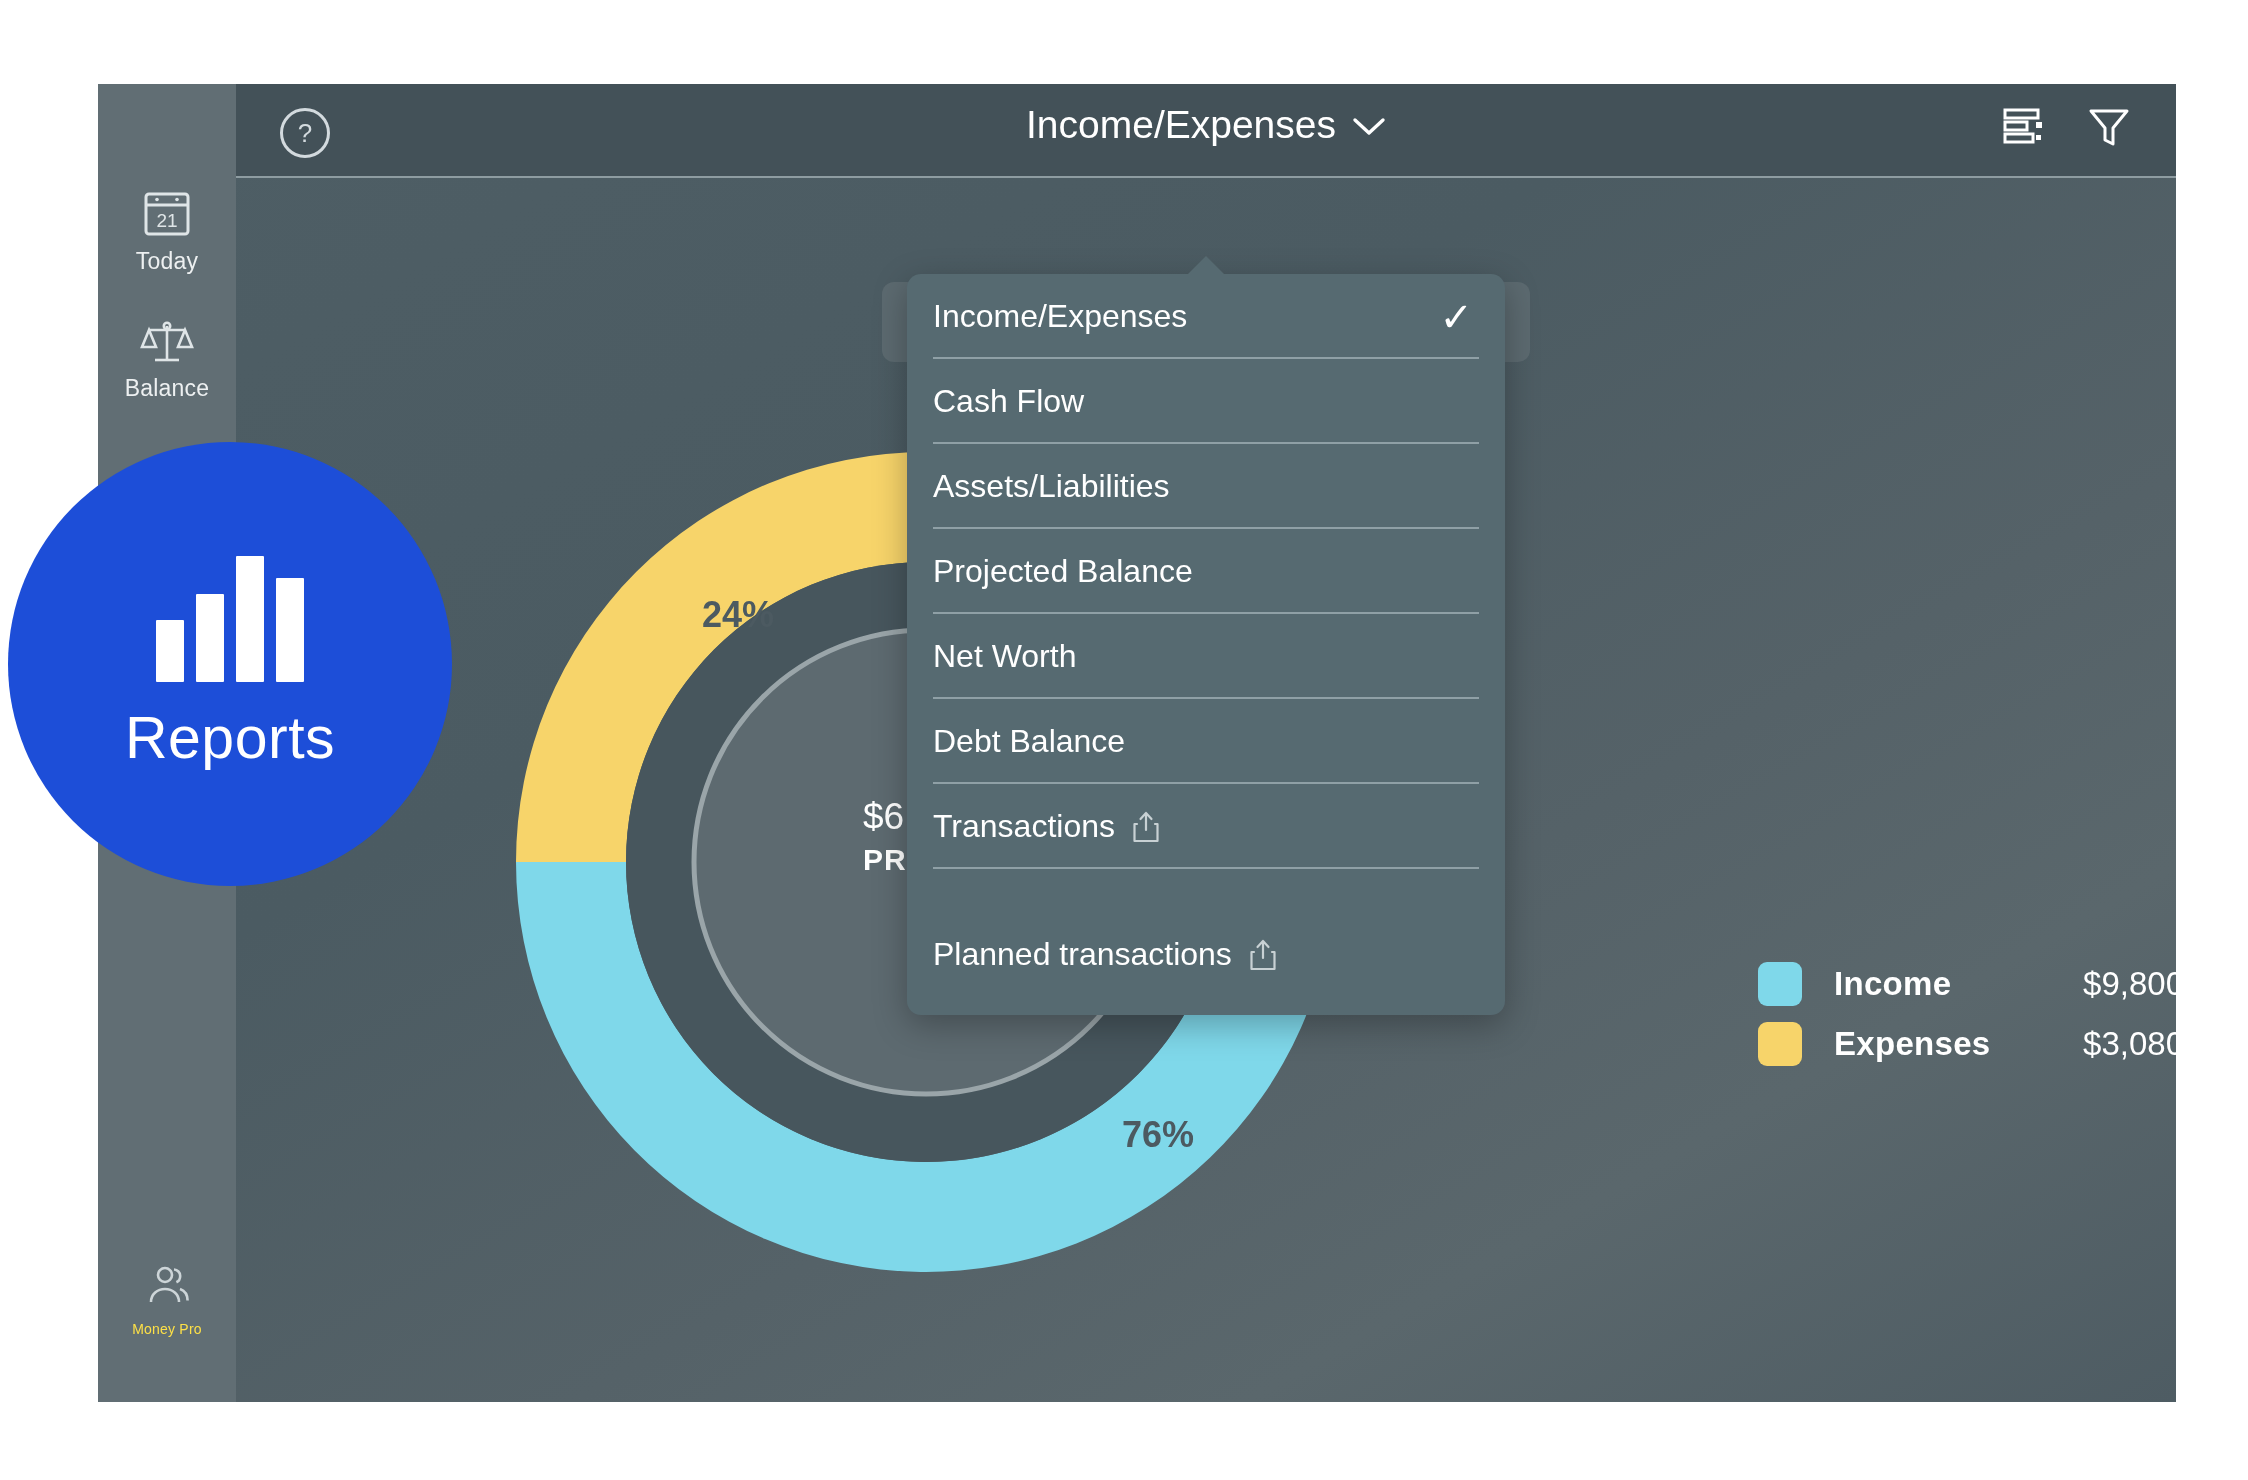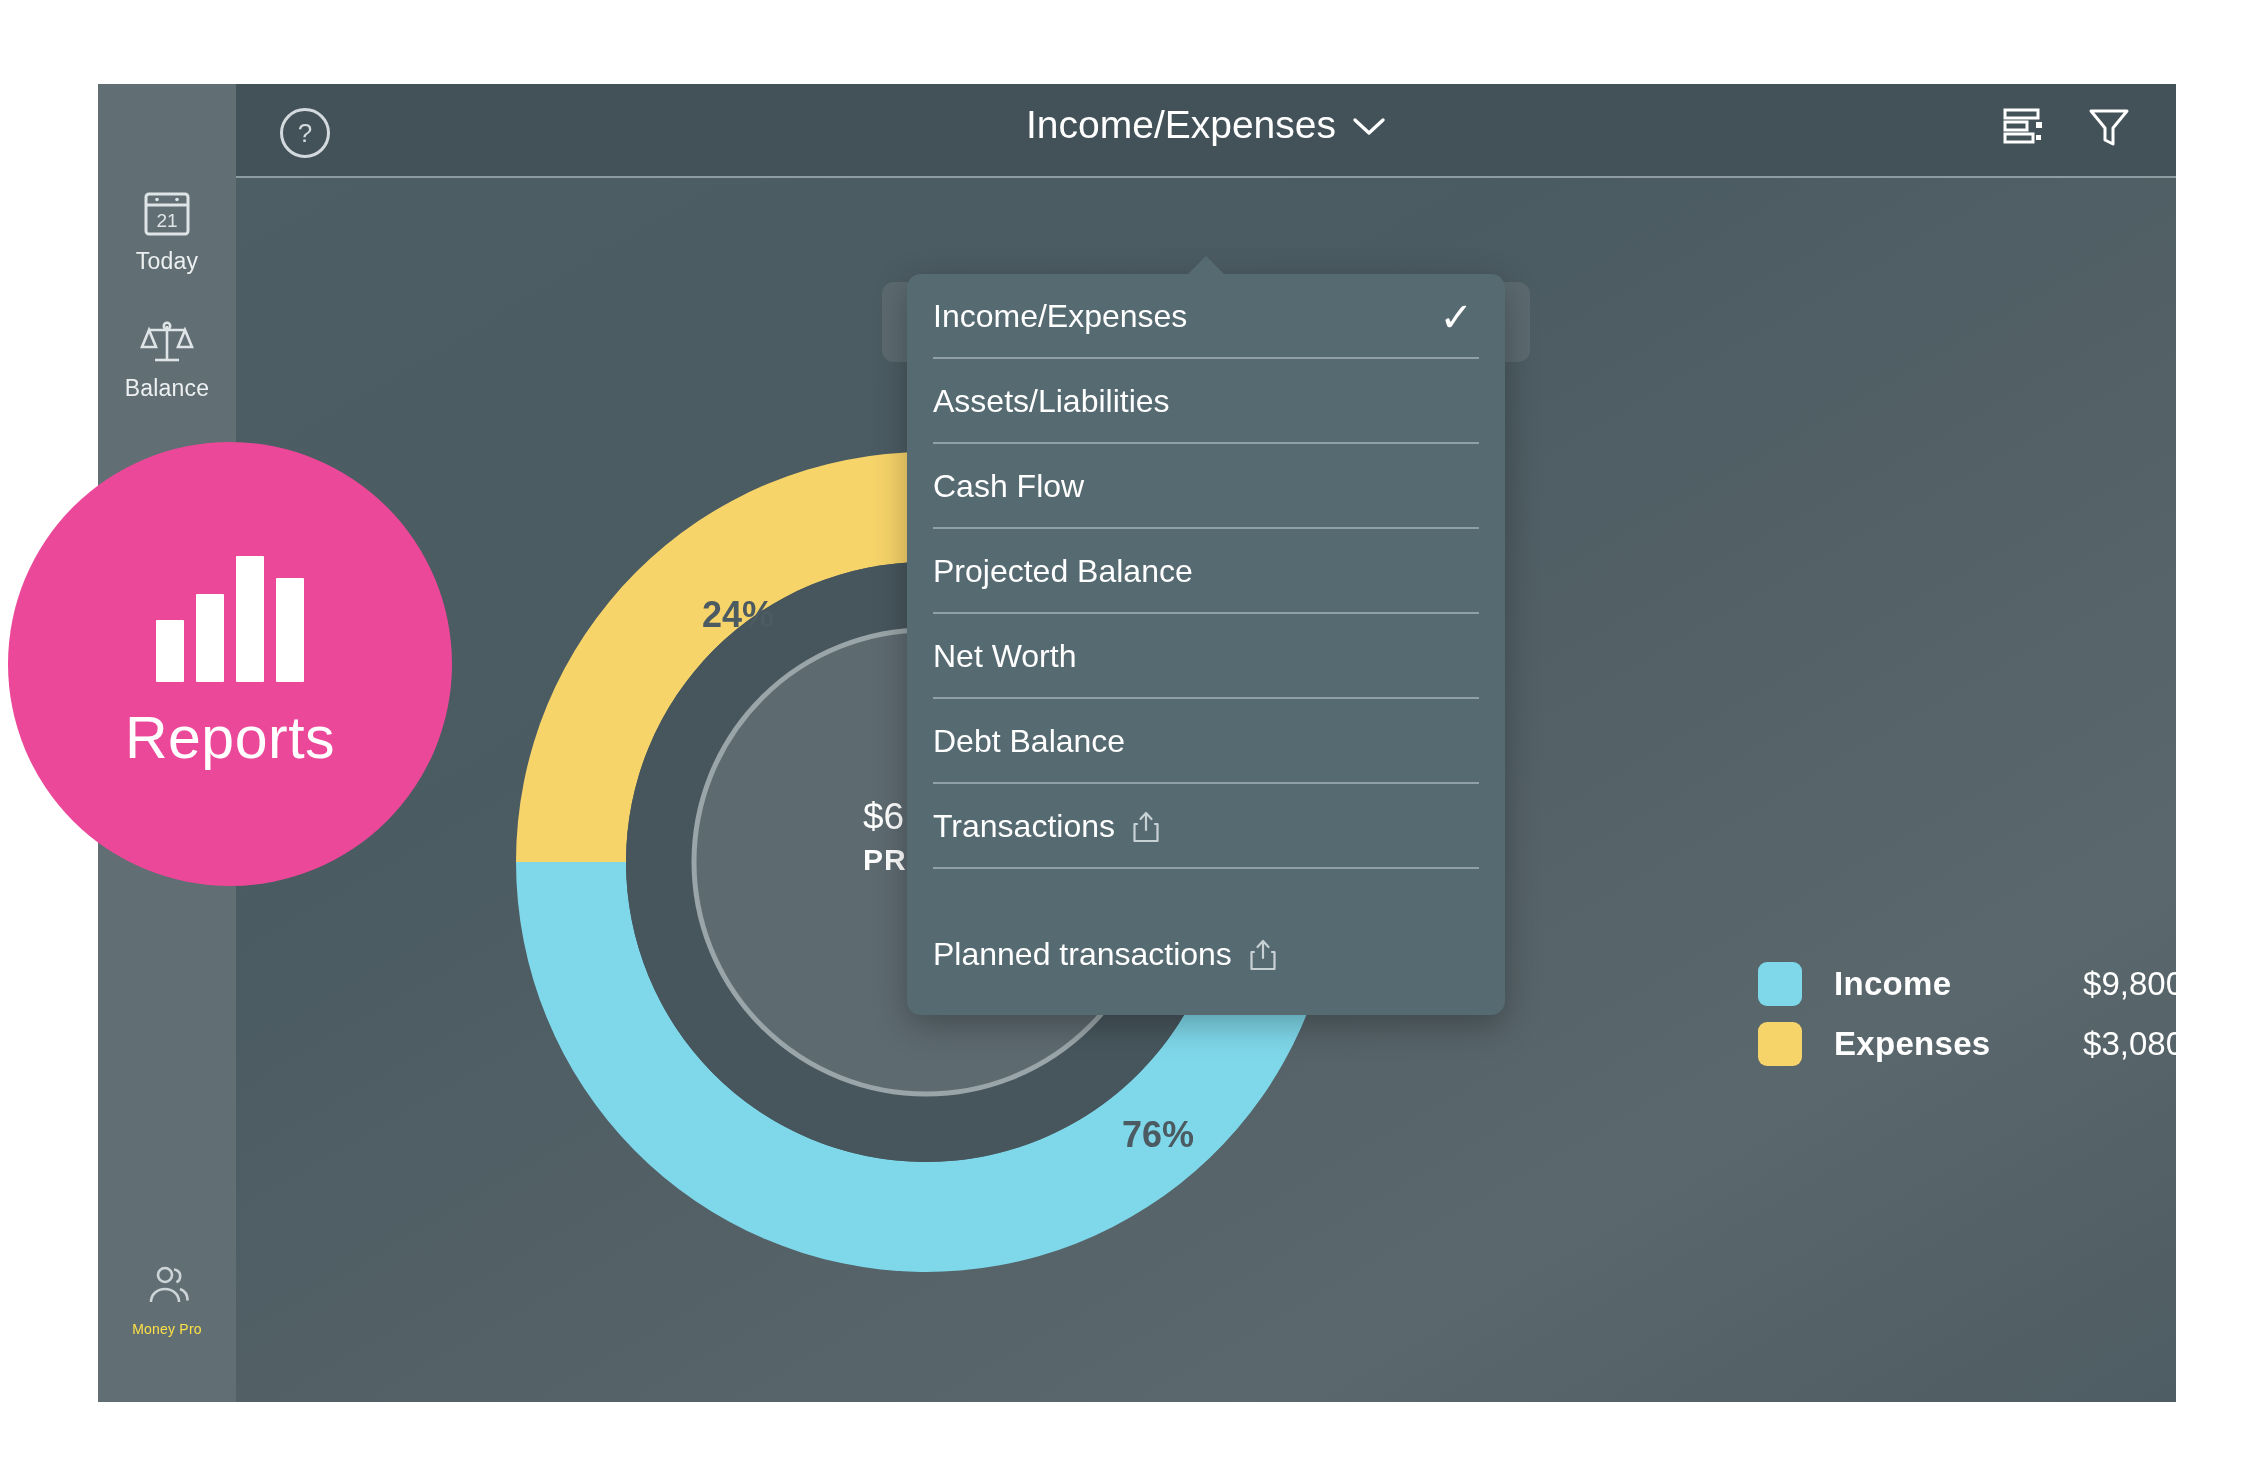--- a/index.html
+++ b/index.html
@@ -33,21 +33,21 @@
   .side-icon{width:56px;height:52px;display:block;}
   #side-today{top:105px;}
   #side-balance{top:232px;}
   #side-reports-stub{top:356px;}
   #side-moneypro{top:1178px;}
   #side-moneypro .side-label{color:#fde047;font-size:14px;}
 
   
   #reports-badge{
     position:absolute;left:8px;top:442px;width:444px;height:444px;
-    border-radius:50%;background:#ec4899;
+    border-radius:50%;background:#1d4ed8;
     display:flex;flex-direction:column;align-items:center;justify-content:center;
     box-shadow:0 0 0 0 rgba(0,0,0,0);
     z-index:40;
     gap:8px;
   }
   #reports-badge .bars{display:flex;align-items:flex-end;height:126px;gap:12px;margin-bottom:14px;}
   #reports-badge .bars i{display:block;width:28px;background:#ffffff;border-radius:1px;}
   #reports-badge .reports-label{
     color:#ffffff;font-size:59px;font-weight:400;letter-spacing:.5px;
     font-family:"Liberation Sans", sans-serif;
@@ -296,25 +296,25 @@
 
     <div id="report-menu">
       <div id="menu-caret"></div>
 
       <div class="menu-item">
         <span class="mi-label">Income/Expenses</span>
         <span class="mi-check">✓</span>
       </div>
 
       <div class="menu-item">
+        <span class="mi-label">Cash Flow</span>
+      </div>
+
+      <div class="menu-item">
         <span class="mi-label">Assets/Liabilities</span>
-      </div>
-
-      <div class="menu-item">
-        <span class="mi-label">Cash Flow</span>
       </div>
 
       <div class="menu-item">
         <span class="mi-label">Projected Balance</span>
       </div>
 
       <div class="menu-item">
         <span class="mi-label">Net Worth</span>
       </div>
 

